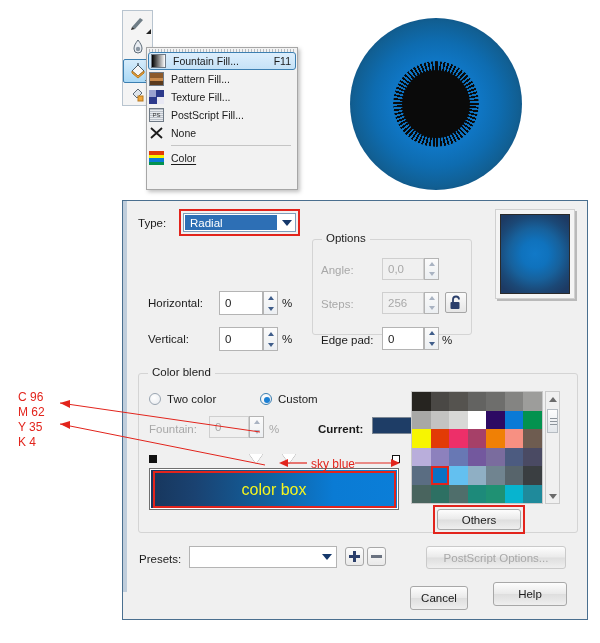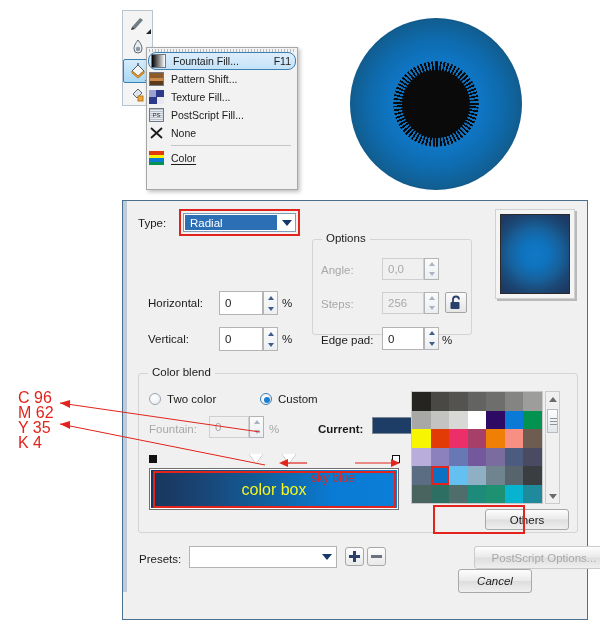--- a/index.html
+++ b/index.html
@@ -52,21 +52,21 @@
     opacity: .7;
   }
   .menu-row {
     display: flex; align-items: center;
     height: 18px; padding: 0 4px 0 2px;
     font-size: 10.5px; color: #1b1b1b;
   }
   .menu-row.highlight {
     background: linear-gradient(#ddeefc, #c5e2f7);
     border: 1px solid #3c7fb1;
-    border-radius: 8px;
+    border-radius: 3px;
     margin: 0 1px;
     height: 18px;
   }
   .menu-ico {
     width: 15px; height: 14px; margin-right: 7px;
     flex: 0 0 15px;
     border: 1px solid #6f7a86;
   }
   .menu-ico.noborder { border: none; }
   .menu-label { flex: 1 1 auto; white-space: nowrap; }
@@ -352,21 +352,20 @@
 
   
   .btn {
     position: absolute;
     background: linear-gradient(#fdfdfd, #eaeaea 48%, #dedede 52%, #efefef);
     border: 1px solid #a8a8a8;
     border-radius: 3px;
     font-size: 11.5px; color: #1b1b1b;
     display: flex; align-items: center; justify-content: center;
     cursor: pointer;
-    margin-left: 48px;
   }
   .btn.disabled { color: #a8a8a8; border-color: #cacaca; }
   .btn.default {
     border: 1px solid #4aa8d8;
     box-shadow: 0 0 0 1px #bfe3f5 inset;
   }
 
   
   #presets-combo {
     position: absolute;
@@ -396,21 +395,21 @@
     width: 22px; height: 21px;
     background: linear-gradient(#fbfbfb, #e6e6e6);
     border: 1px solid #a6a6a6;
     border-radius: 2px;
     display: flex; align-items: center; justify-content: center;
   }
 
   
   #cmyk {
     position: absolute; left: 18px; top: 390px;
-    color: #e2241c; font-size: 16px; line-height: 15px;
+    color: #e2241c; font-size: 12px; line-height: 15px;
   }
   .ann-text {
     position: absolute;
     color: #e2241c; font-size: 12px;
   }
   svg.ann { position: absolute; left: 0; top: 0; overflow: visible; pointer-events: none; }
 </style>
 </head>
 <body>
 
@@ -452,21 +451,21 @@
 
 
     <div class="menu-row highlight">
       <span class="menu-ico" style="background:linear-gradient(90deg,#000,#fff);"></span>
       <span class="menu-label">Fountain Fill...</span>
       <span class="menu-accel">F11</span>
     </div>
 
     <div class="menu-row">
       <span class="menu-ico" style="background:linear-gradient(180deg,#8c5a2b 0 40%,#c98a4b 40% 70%,#5b3a1c 70% 100%);"></span>
-      <span class="menu-label">Pattern Shift...</span>
+      <span class="menu-label">Pattern Fill...</span>
       <span class="menu-accel"></span>
     </div>
 
     <div class="menu-row">
       <span class="menu-ico noborder" style="background:conic-gradient(#2d3a8c 0 25%,#e8e8f4 25% 50%,#2d3a8c 50% 75%,#9aa2d0 75% 100%);"></span>
       <span class="menu-label">Texture Fill...</span>
       <span class="menu-accel"></span>
     </div>
 
     <div class="menu-row">
@@ -677,35 +676,38 @@
       </div>
       <div class="pm-btn" style="left:240px;top:346px;">
         <svg width="11" height="11" viewBox="0 0 11 11">
           <rect x="0" y="4" width="11" height="3" fill="#6a7280"></rect>
         </svg>
       </div>
       <div class="btn disabled" style="left:299px;top:345px;width:140px;height:23px;">
         <span>PostScript Options...</span>
       </div>
 
-      <div class="btn" style="left:283px;top:368px;width:74px;height:24px;font-style:italic;">
+      <div class="btn" style="left:283px;top:385px;width:58px;height:24px;">
         <span>Cancel</span>
+      </div>
+      <div class="btn" style="left:366px;top:381px;width:74px;height:24px;">
+        <span>Help</span>
       </div>
 
     </div>
   </div>
 
   <div id="cmyk">
     <div>C 96</div>
     <div>M 62</div>
     <div>Y 35</div>
     <div>K 4</div>
   </div>
 
-  <span class="ann-text" style="left:311px;top:471px;">sky blue</span>
+  <span class="ann-text" style="left:311px;top:457px;">sky blue</span>
 
   <svg class="ann" width="600" height="643">
 
     <line x1="60" y1="403" x2="260" y2="432" stroke="#e2241c" stroke-width="1"></line>
     <polygon points="60,403 70,400 70,408" fill="#e2241c"></polygon>
 
     <line x1="60" y1="424" x2="265" y2="465" stroke="#e2241c" stroke-width="1"></line>
     <polygon points="60,424 70,421 70,429" fill="#e2241c"></polygon>
 
     <line x1="307" y1="463" x2="285" y2="463" stroke="#e2241c" stroke-width="1.2"></line>

